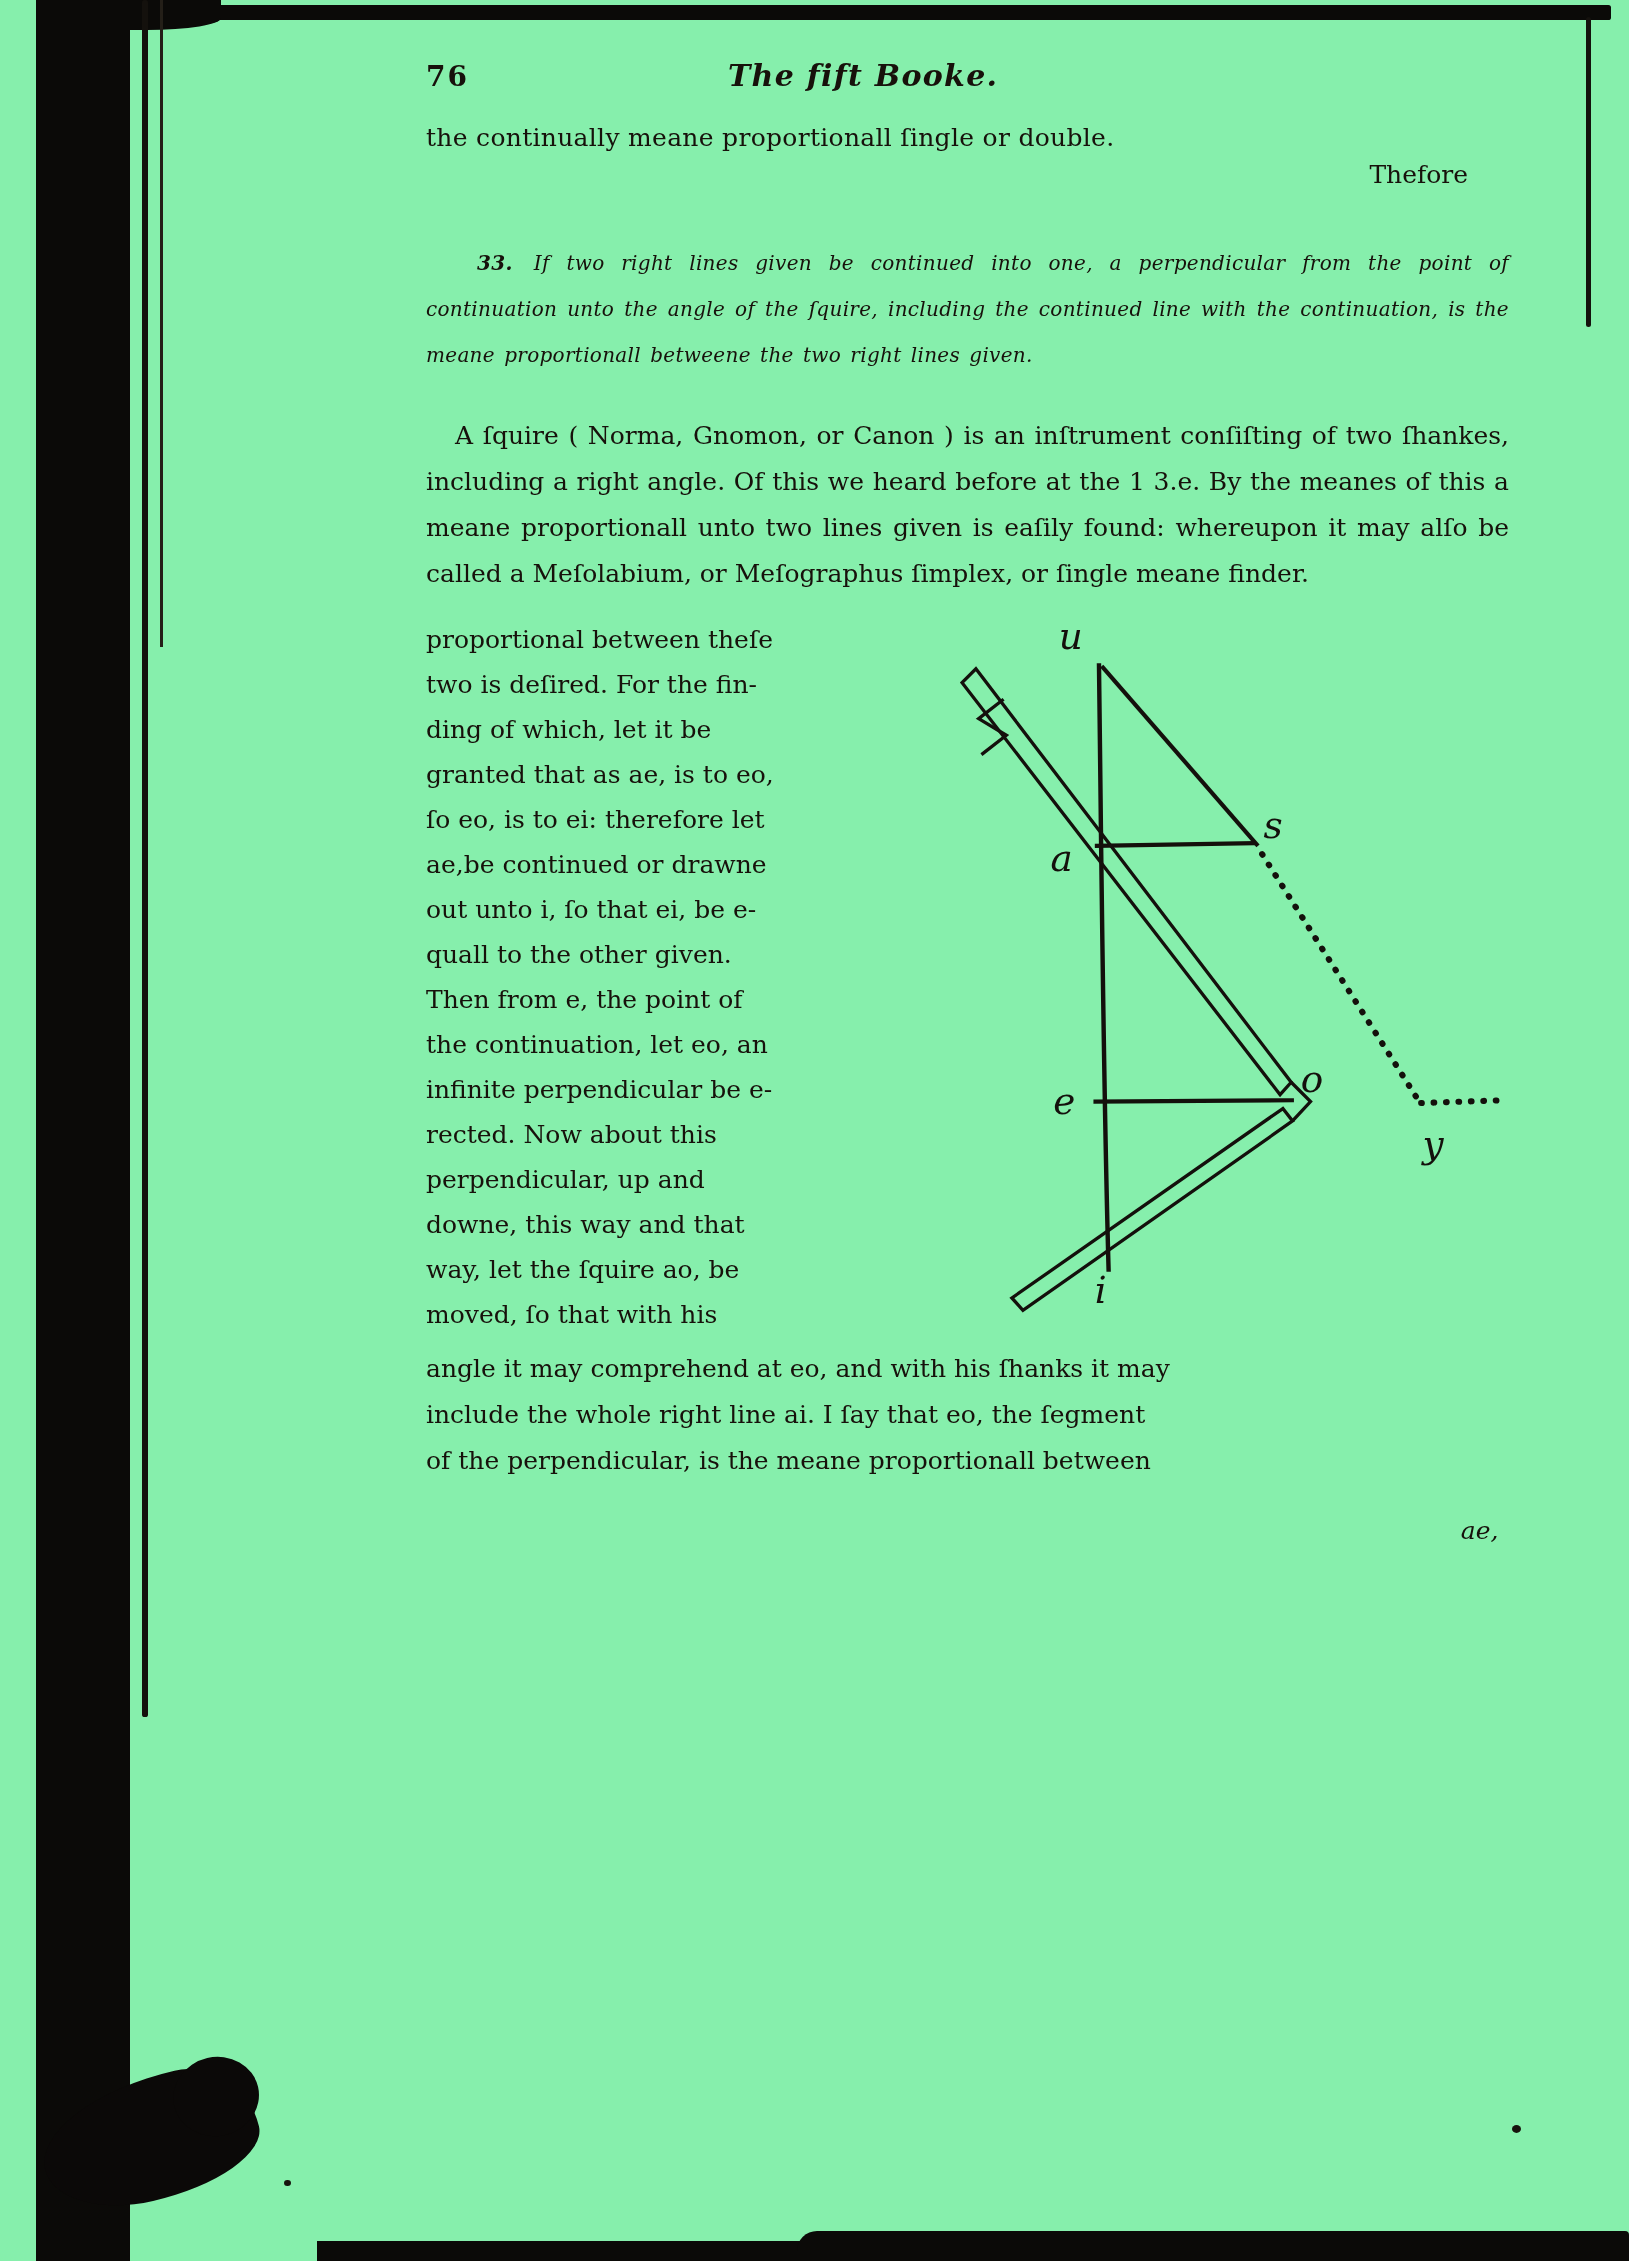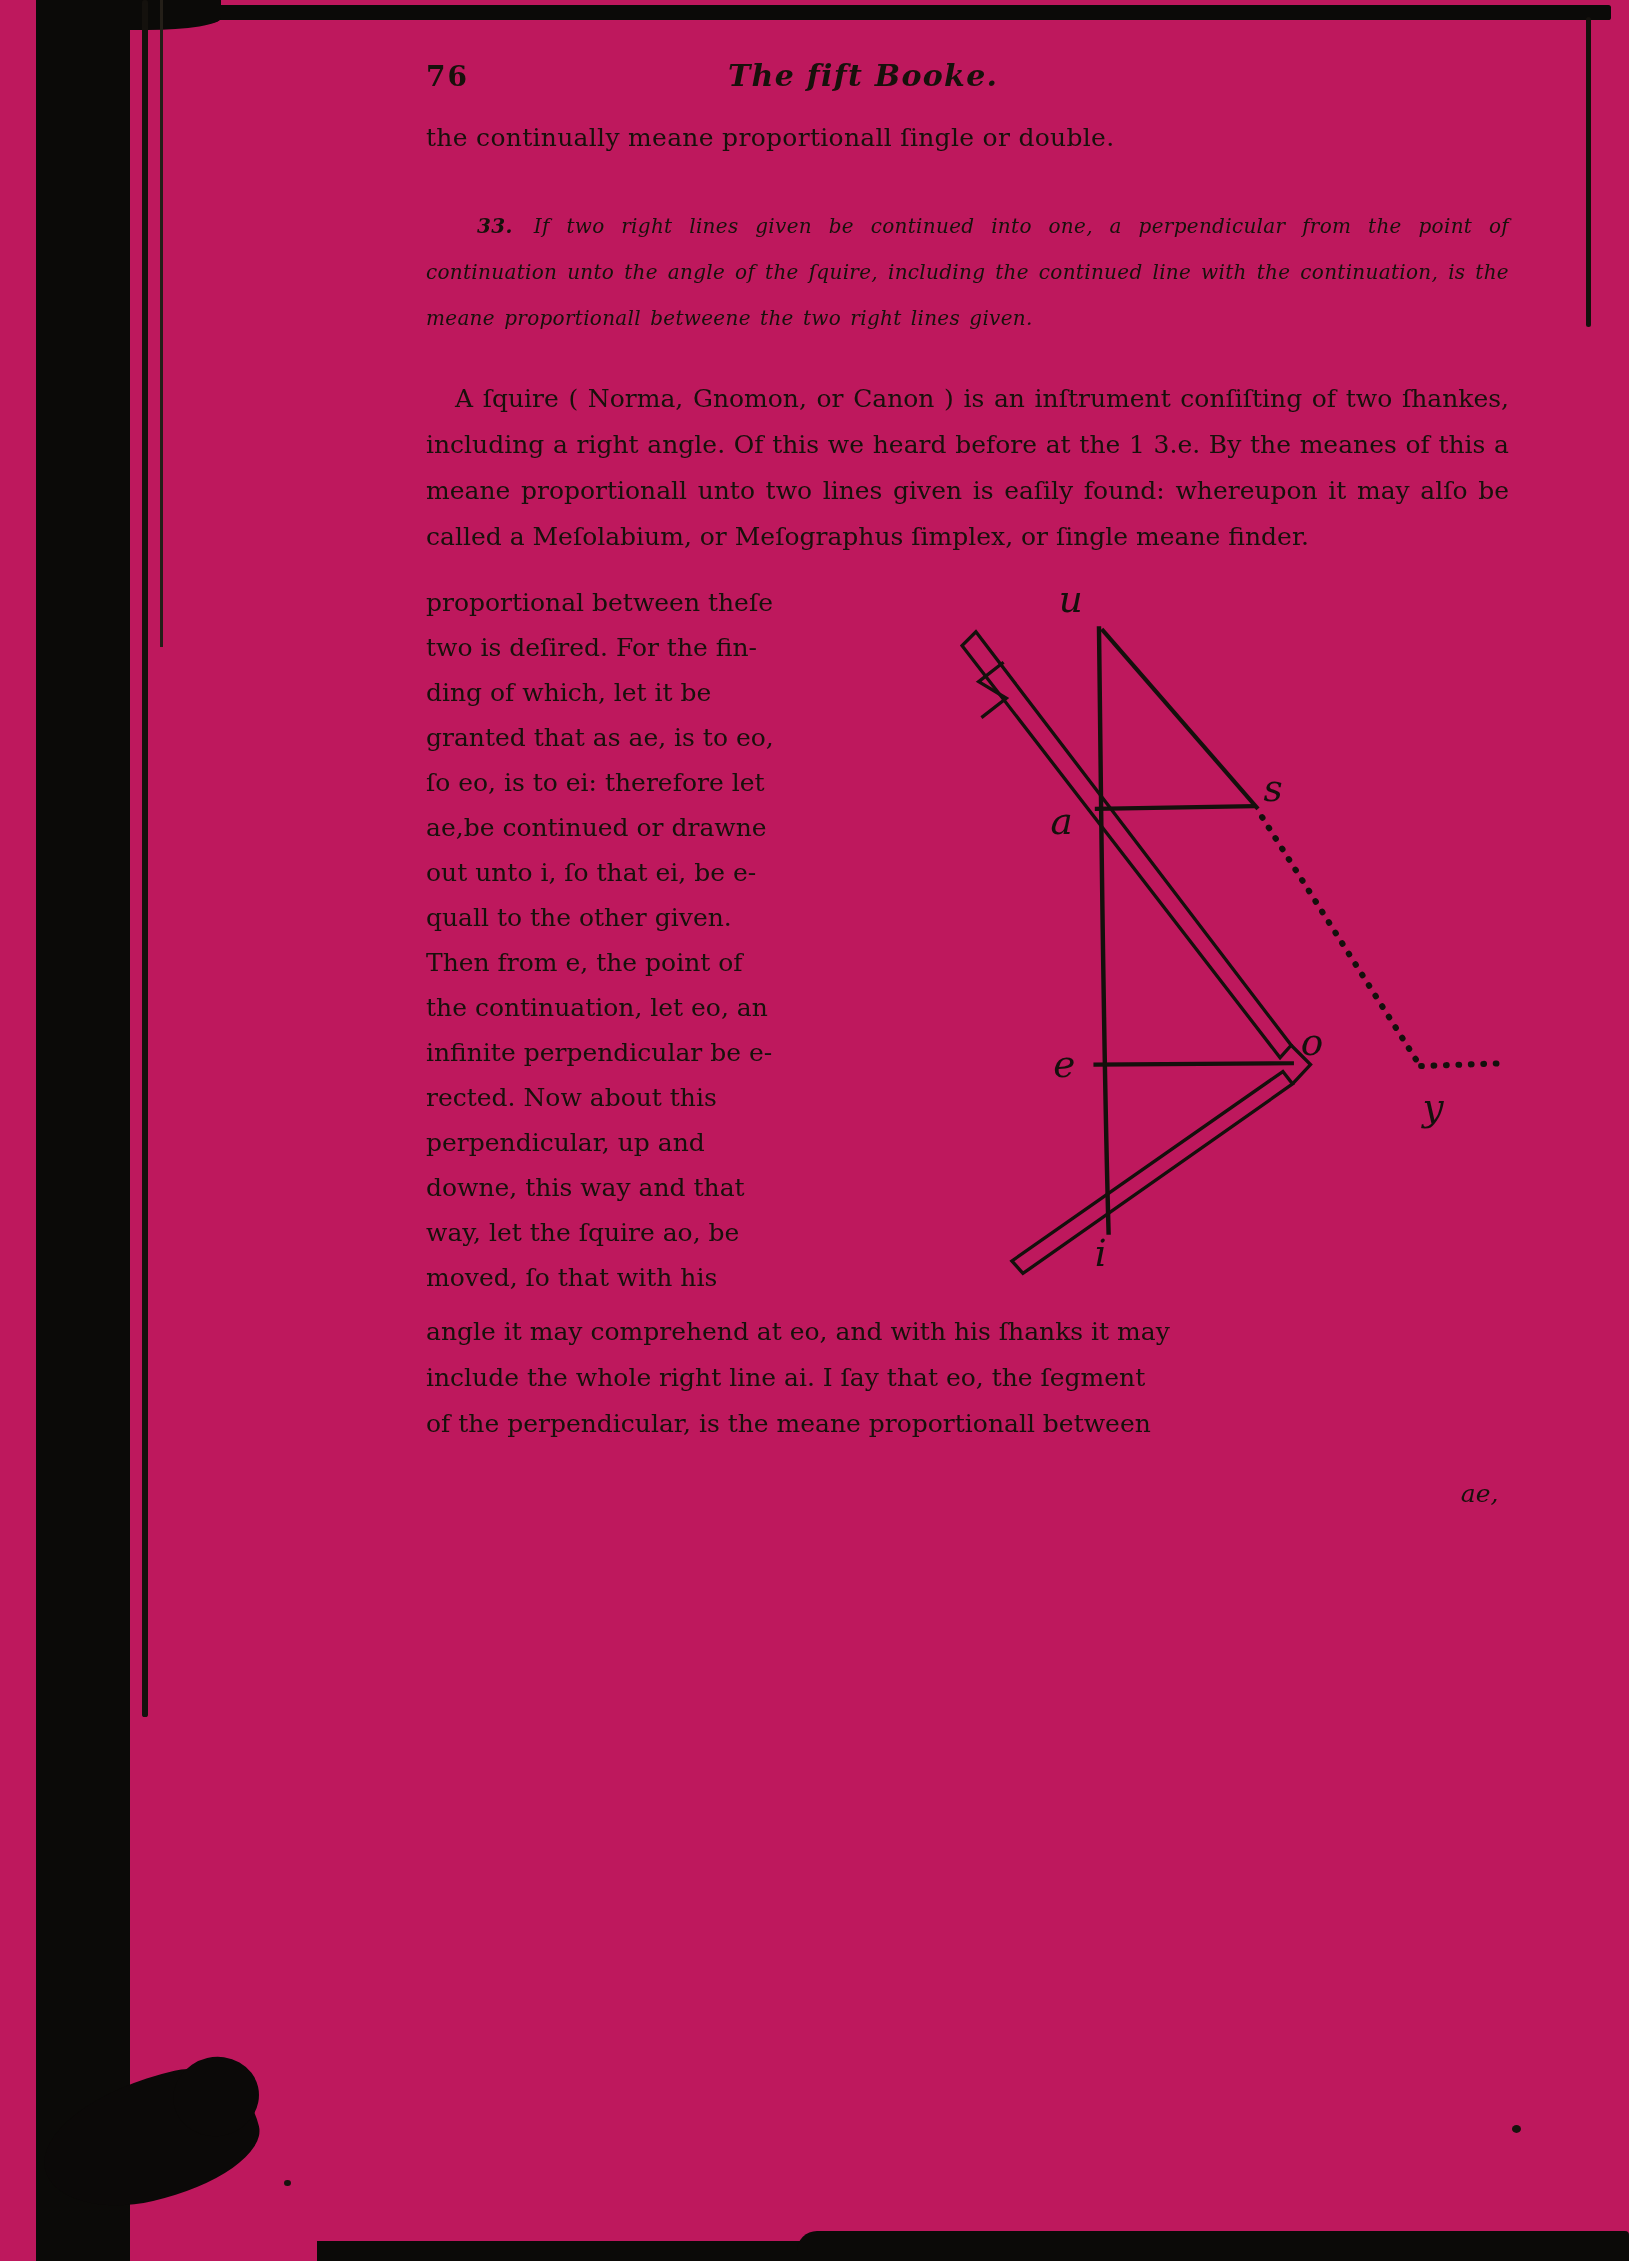--- a/index.html
+++ b/index.html
@@ -1,18 +1,18 @@
 <!DOCTYPE html>
 <html style="font-size:10.6px"><head>
 <meta charset="utf-8">
 <style>
   html,body { margin:0; padding:0; background:#e8e6e0; }
   .page {
     position:relative; width:1629px; height:2261px;
-    background:#be185d; overflow:hidden;
+    background:#86efac; overflow:hidden;
     font-family:"DejaVu Serif","Liberation Serif",serif;
     color:#17110b;
   }
   
   .edge-top { position:absolute; top:5.3px; left:79px; right:18.5px; height:14.5px; background:#0b0a08; border-radius:2.6px; }
   .edge-top-blot { position:absolute; top:0; left:36px; width:185px; height:30px; background:#0b0a08; border-radius:0 0 40% 20%; }
   .edge-left { position:absolute; top:0; bottom:0; left:36px; width:94px; background:#0b0a08; }
   .edge-left-line1 { position:absolute; top:0; left:142px; width:6px; height:1717px; background:#14110d; border-radius:2.6px; }
   .edge-left-line2 { position:absolute; top:0; left:160px; width:2.6px; height:647px; background:#241f18; }
   .edge-right { position:absolute; top:17px; right:38px; width:5.3px; height:310px; background:#14110d; border-radius:2.6px; }
@@ -74,20 +74,21 @@
   <div class="ink-speck2"></div>
 
   <div class="content">
 
     <div class="header-row">
       <span class="page-number">76</span>
       <span class="running-title">The fift Booke.</span>
     </div>
 
     <div class="intro-line">the continually meane proportionall ſingle or double.</div>
+    <div class="catchword-top">Thefore</div>
 
     <p class="proposition"><span class="prop-num">33.</span><span>If two right lines given be continued into one, a perpendicular from the point of continuation unto the angle of the ſquire, including the continued line with the continuation, is the meane proportionall betweene the two right lines given.</span></p>
 
     <p class="squire-par">A ſquire ( Norma, Gnomon, or Canon ) is an inſtrument conſiſting of two ſhankes, including a right angle. Of this we heard before at the 1 3.e. By the meanes of this a meane proportionall unto two lines given is eaſily found: whereupon it may alſo be called a Meſolabium, or Meſographus ſimplex, or ſingle meane finder.</p>
 
 
     <div class="wrap-row">
       <div class="wrap-col">proportional between theſe
 two is deſired. For the fin-
 ding of which, let it be

